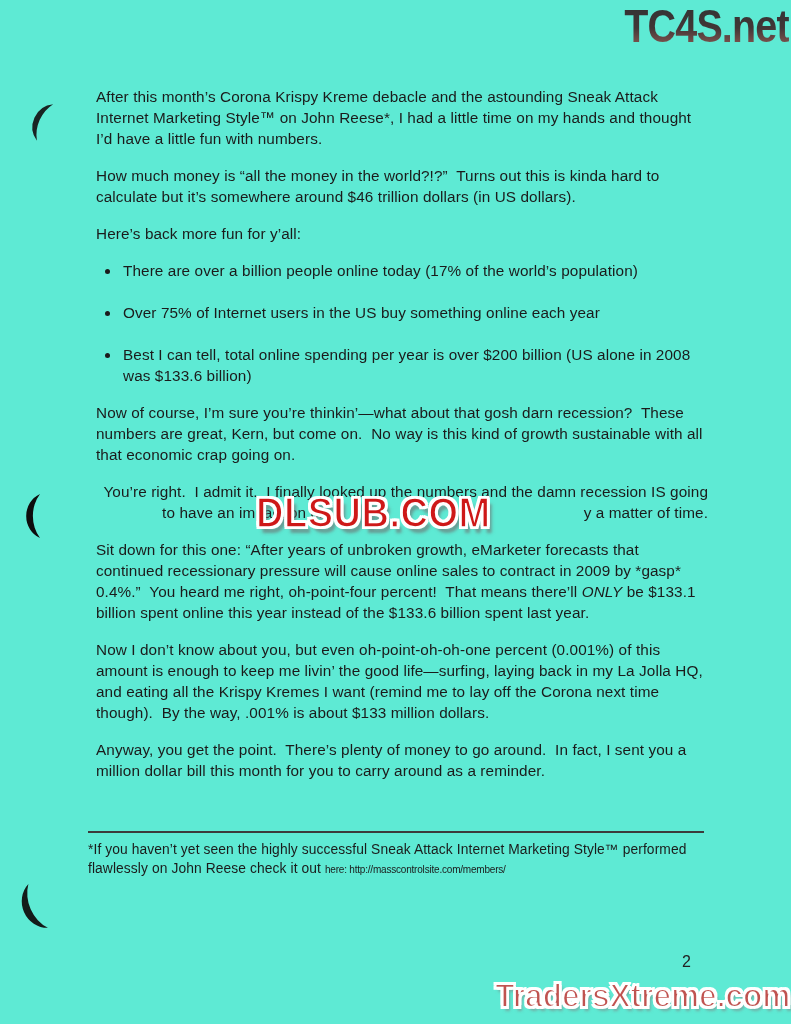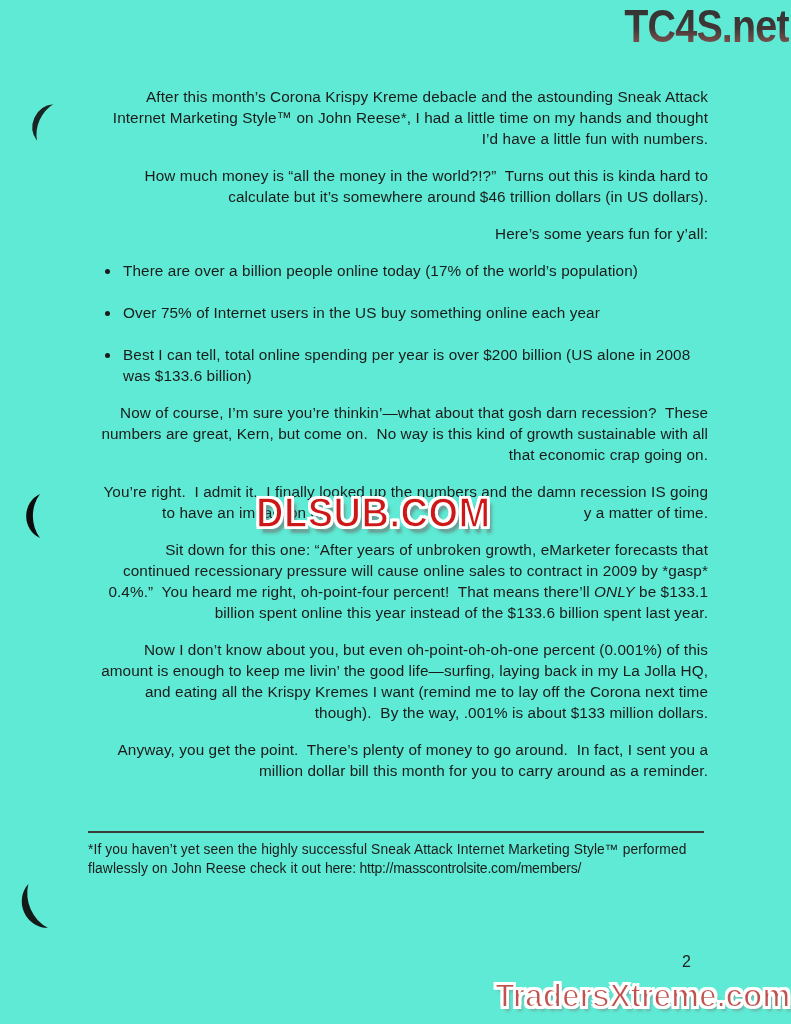--- a/index.html
+++ b/index.html
@@ -40,21 +40,21 @@
   .content {
     position: absolute;
     left: 88px;
     top: 86px;
     width: 620px;
     font-size: 15.3px;
     line-height: 21px;
     color: #1b1b1b;
     letter-spacing: 0.1px;
   }
-  .content p { margin: 0 0 16px 8px; white-space: pre-wrap; text-align: right; }
+  .content p { margin: 0 0 16px 8px; white-space: pre-wrap; }
   .content ul { margin: 4px 0 16px 0; padding-left: 33px; }
   .content li { margin-bottom: 21px; padding-left: 2px; }
   .content li:last-child { margin-bottom: 8px; }
   .content em { font-style: italic; }
 
   
   .p5 { position: relative; margin: 0 0 16px 0; }
   .p5 .line { display: block; white-space: pre-wrap; text-align: right; }
   .wm-spacer { display: inline-block; width: 256px; height: 1px; vertical-align: baseline; }
   .wm {
@@ -82,21 +82,21 @@
   
   .footnote {
     margin-top: 50px;
     width: 616px;
     border-top: 2px solid #3b3b3b;
     padding-top: 7px;
     font-size: 13.8px;
     line-height: 19px;
     white-space: pre-wrap;
   }
-  .fn-url { font-size: 14px; letter-spacing: -0.2px; }
+  .fn-url { font-size: 10px; letter-spacing: -0.2px; }
 
   
   .pagenum {
     position: absolute;
     left: 682px;
     top: 953px;
     font-size: 16px;
     color: #222222;
   }
 
@@ -142,21 +142,21 @@
       <path d="M25 2 A 25 26 0 0 0 25 50 A 32 36 0 0 1 25 2 Z" fill="#101010"></path>
     </svg>
   </div>
 
   <div class="content">
 
     <p>After this month’s Corona Krispy Kreme debacle and the astounding Sneak Attack Internet Marketing Style™ on John Reese*, I had a little time on my hands and thought I’d have a little fun with numbers.</p>
 
     <p>How much money is “all the money in the world?!?”  Turns out this is kinda hard to calculate but it’s somewhere around $46 trillion dollars (in US dollars).</p>
 
-    <p>Here’s some years fun for y’all:</p>
+    <p>Here’s back more fun for y’all:</p>
 
     <ul>
       <li>There are over a billion people online today (17% of the world’s population)</li>
       <li>Over 75% of Internet users in the US buy something online each year</li>
       <li>Best I can tell, total online spending per year is over $200 billion (US alone in 2008 was $133.6 billion)</li>
     </ul>
 
     <p>Now of course, I’m sure you’re thinkin’—what about that gosh darn recession?  These numbers are great, Kern, but come on.  No way is this kind of growth sustainable with all that economic crap going on.</p>
 
     <div class="p5">

